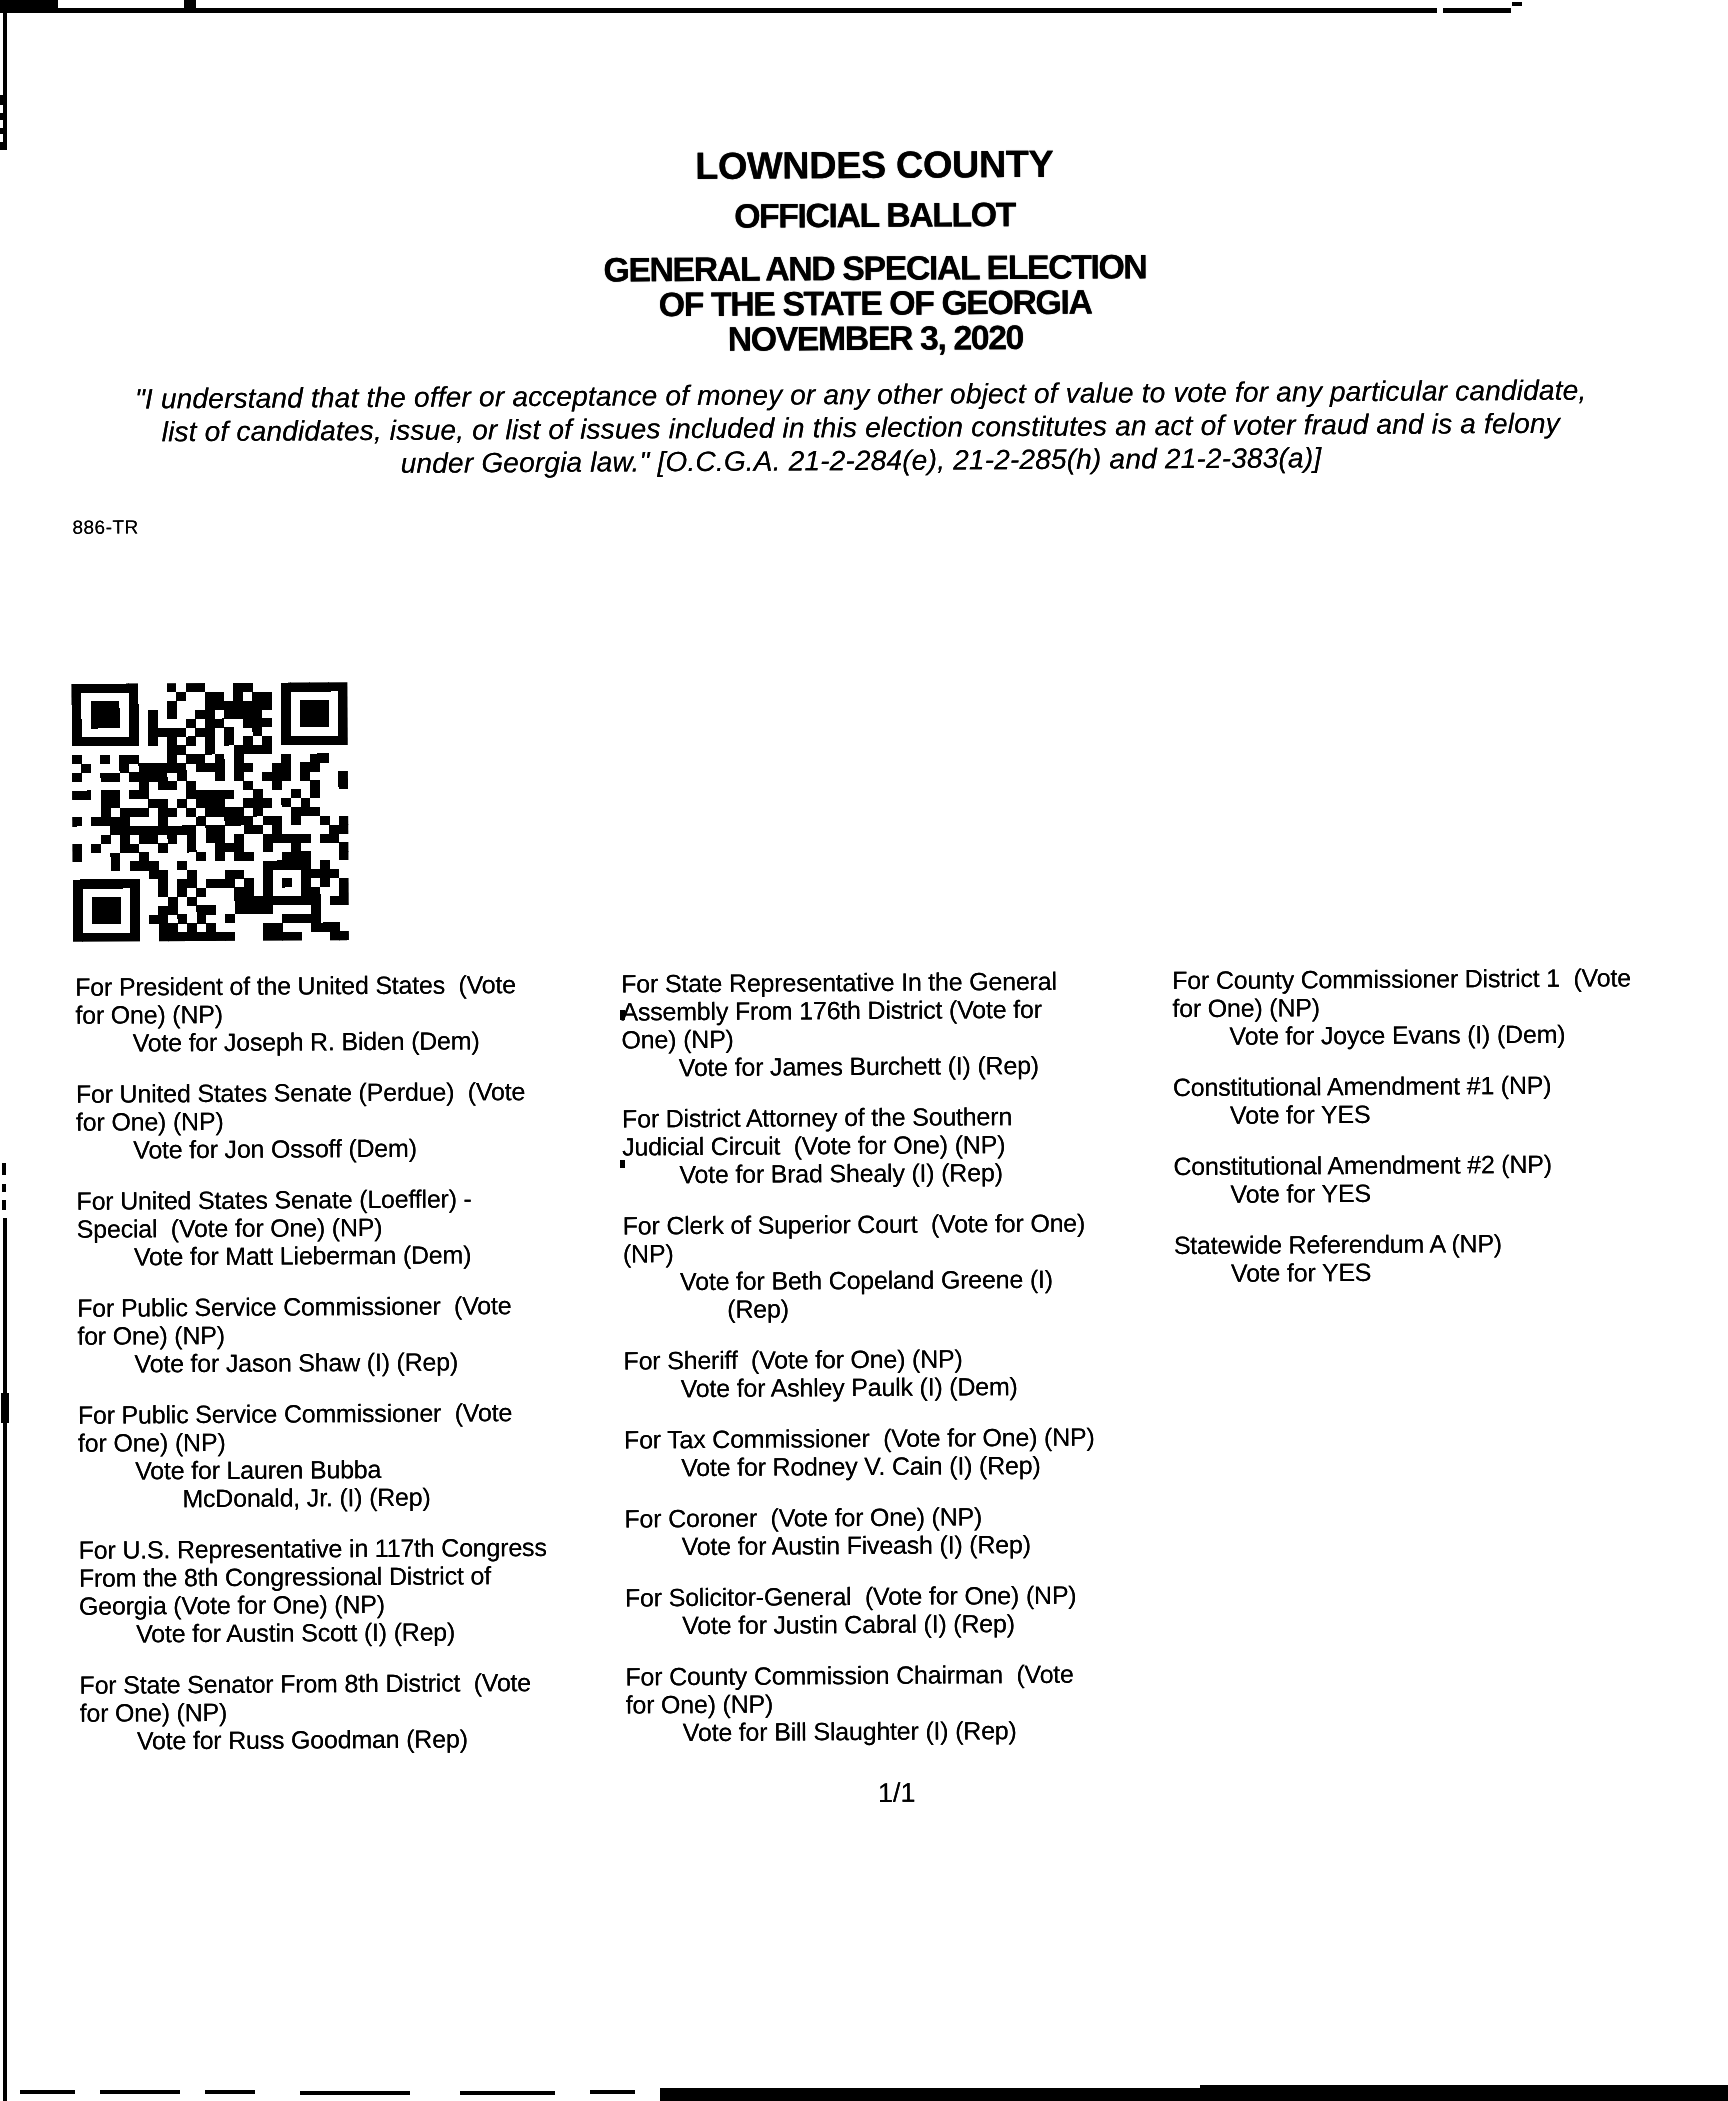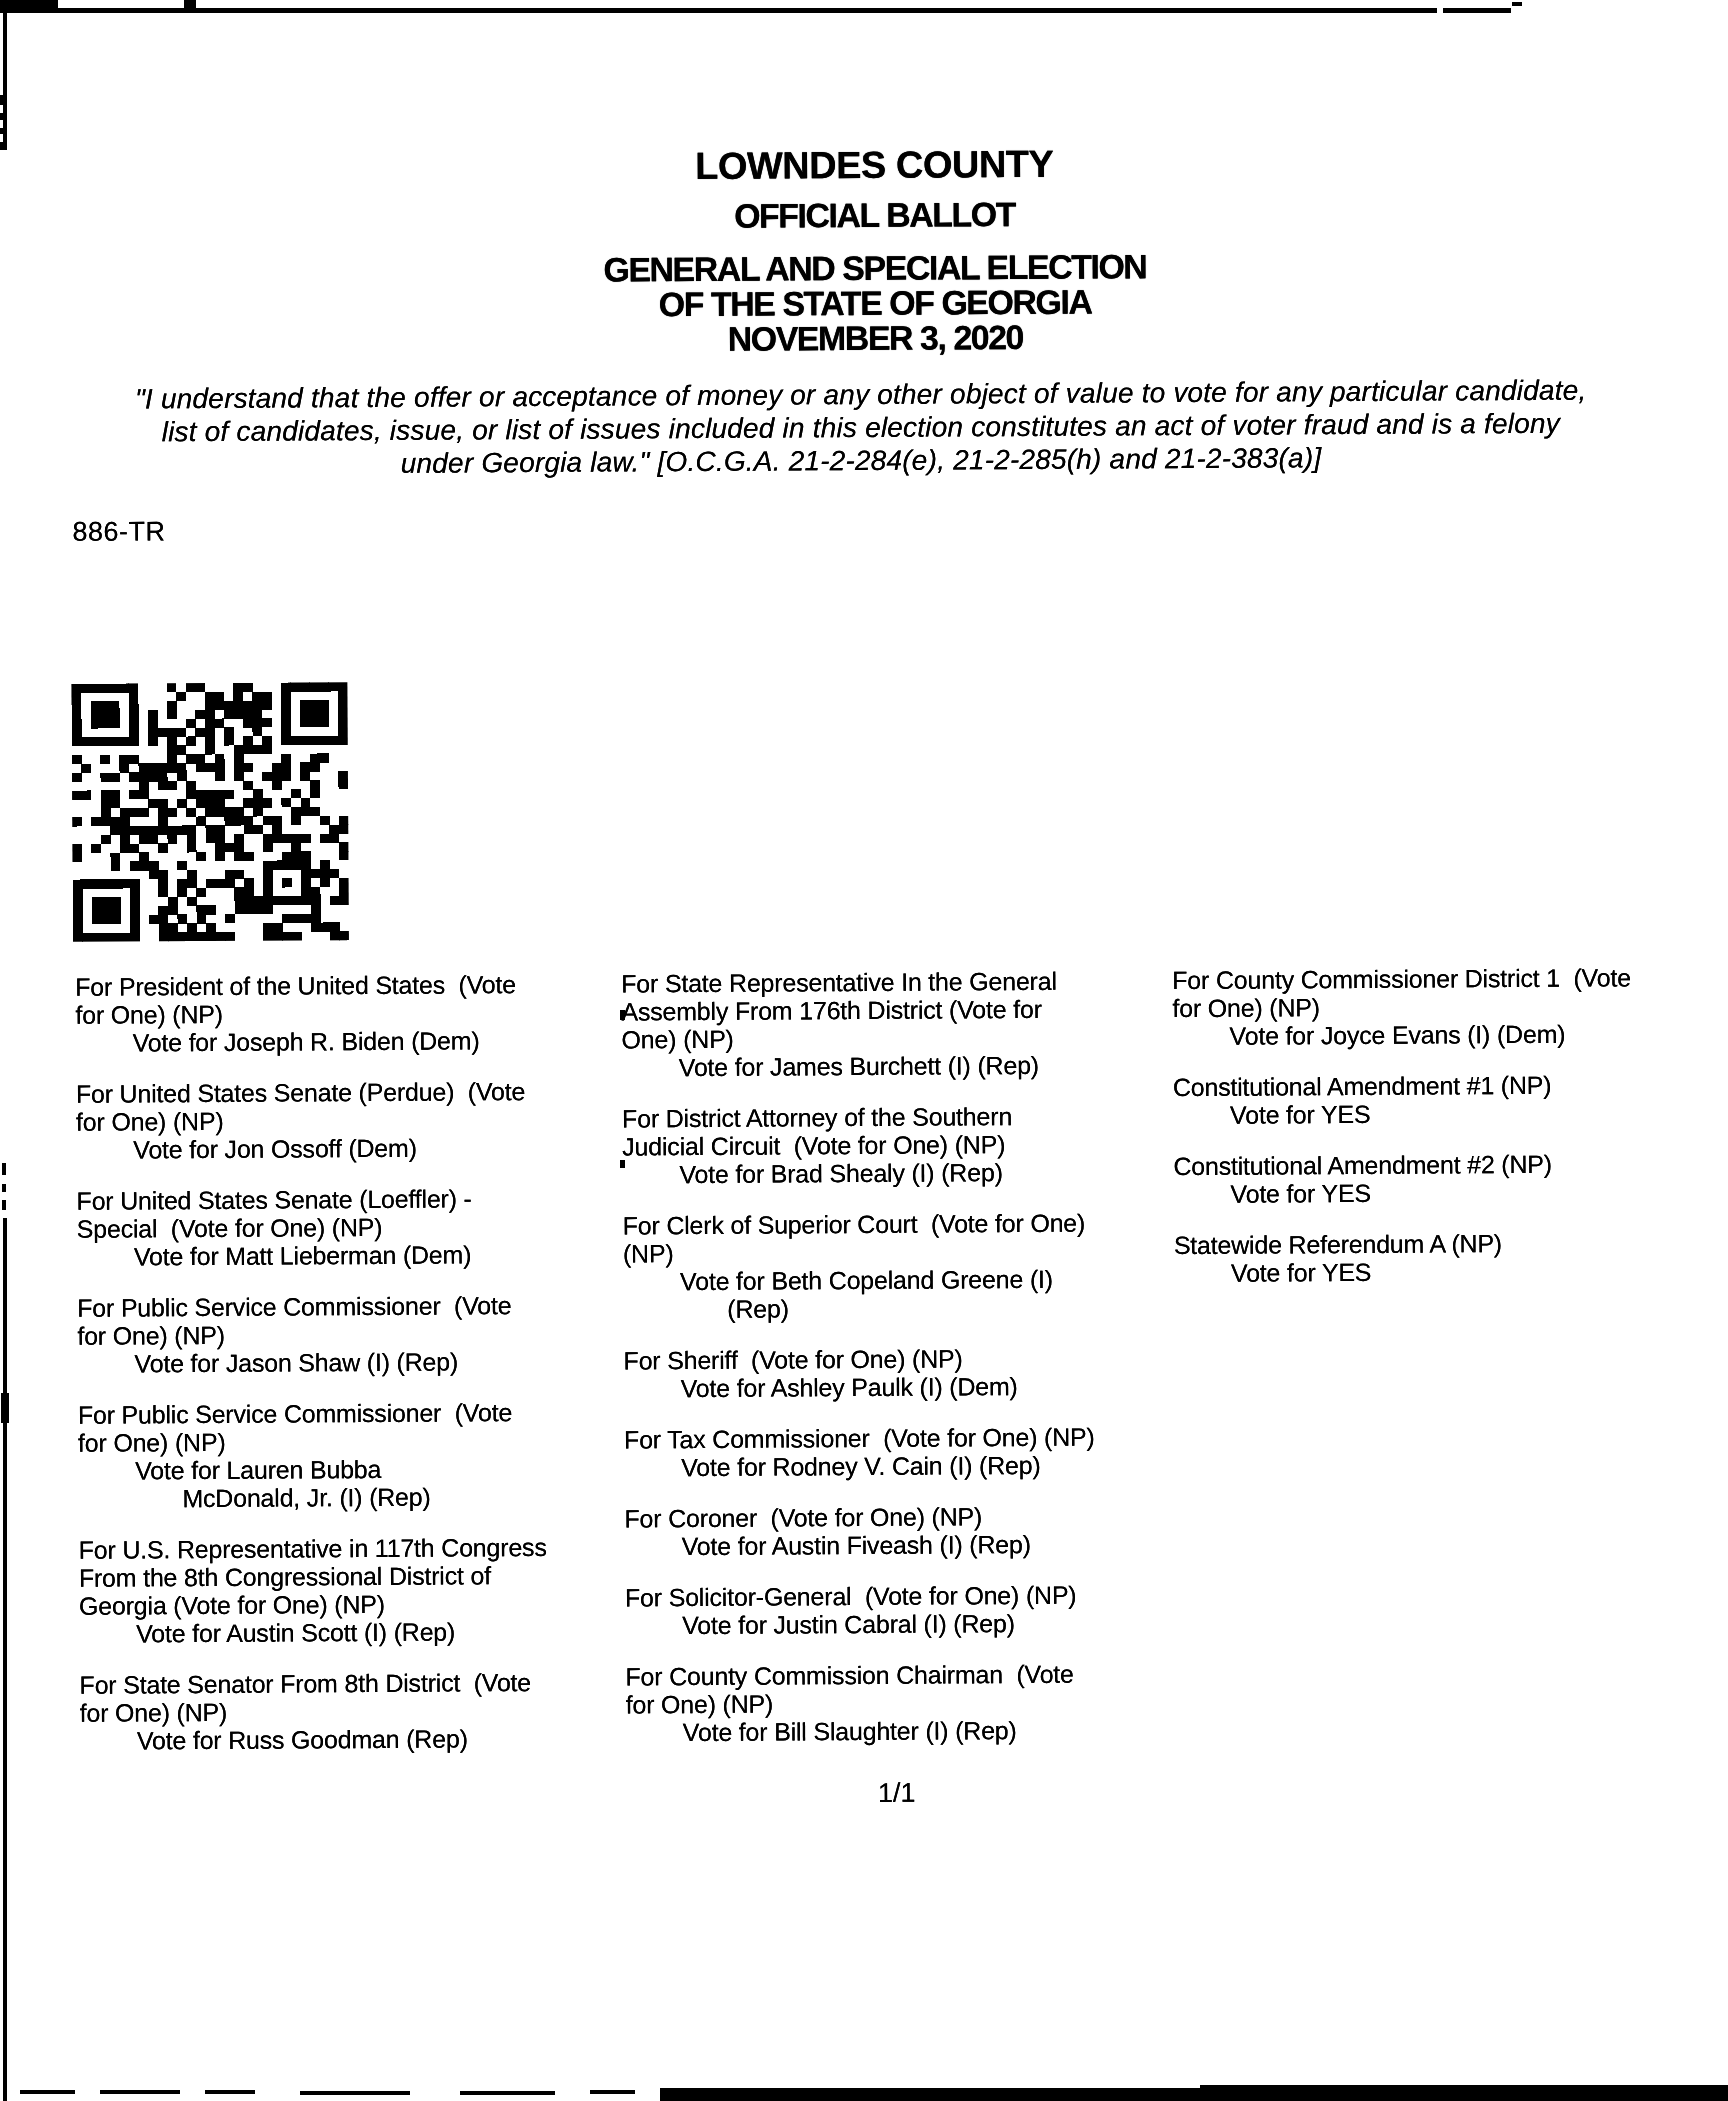--- a/index.html
+++ b/index.html
@@ -20,21 +20,21 @@
   .title-e0{top:249px;font-size:34px;letter-spacing:-1.5px;}
   .title-e1{top:284px;font-size:34px;letter-spacing:-1.5px;}
   .title-e2{top:319px;font-size:34px;letter-spacing:-1.5px;}
   .disclaimer{
     position:absolute;left:0;right:0;top:378px;text-align:center;
     font-style:italic;font-size:28px;line-height:33px;letter-spacing:0.2px;
     text-shadow:0 0 0.5px #000;
   }
   .disclaimer .line{white-space:pre;}
   .ballot-code{
-    position:absolute;left:75px;top:512px;font-size:27px;letter-spacing:0.5px;
+    position:absolute;left:75px;top:512px;font-size:19px;letter-spacing:0.5px;
     text-shadow:0 0 0.5px #000;
   }
   .qr{position:absolute;left:73px;top:679px;}
   .col{position:absolute;top:968px;font-size:25px;line-height:28px;letter-spacing:-0.2px;}
   #col1{left:75px;width:546px;}
   #col2{left:621px;width:548px;}
   #col3{left:1172px;width:560px;}
   .contest{margin-bottom:23px;}
   .line{white-space:pre;text-shadow:0 0 0.6px #000;}
   .vline.indent1{padding-left:57px;}

